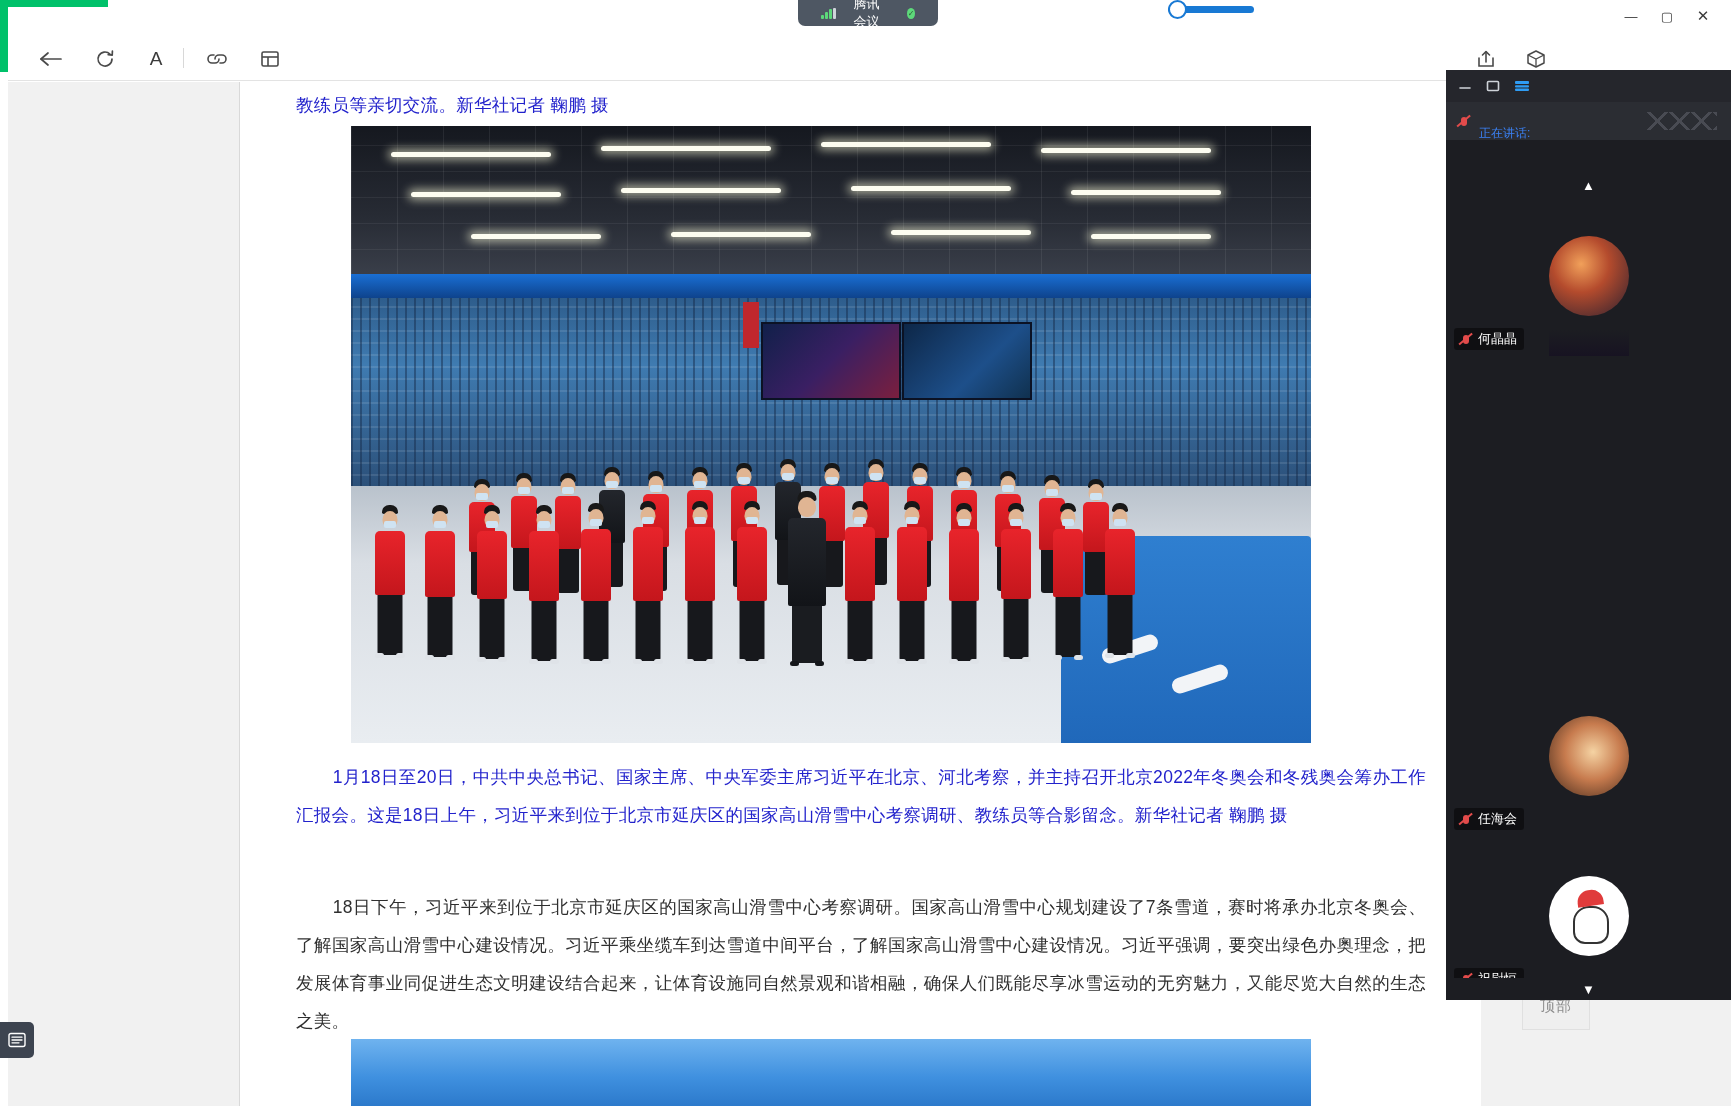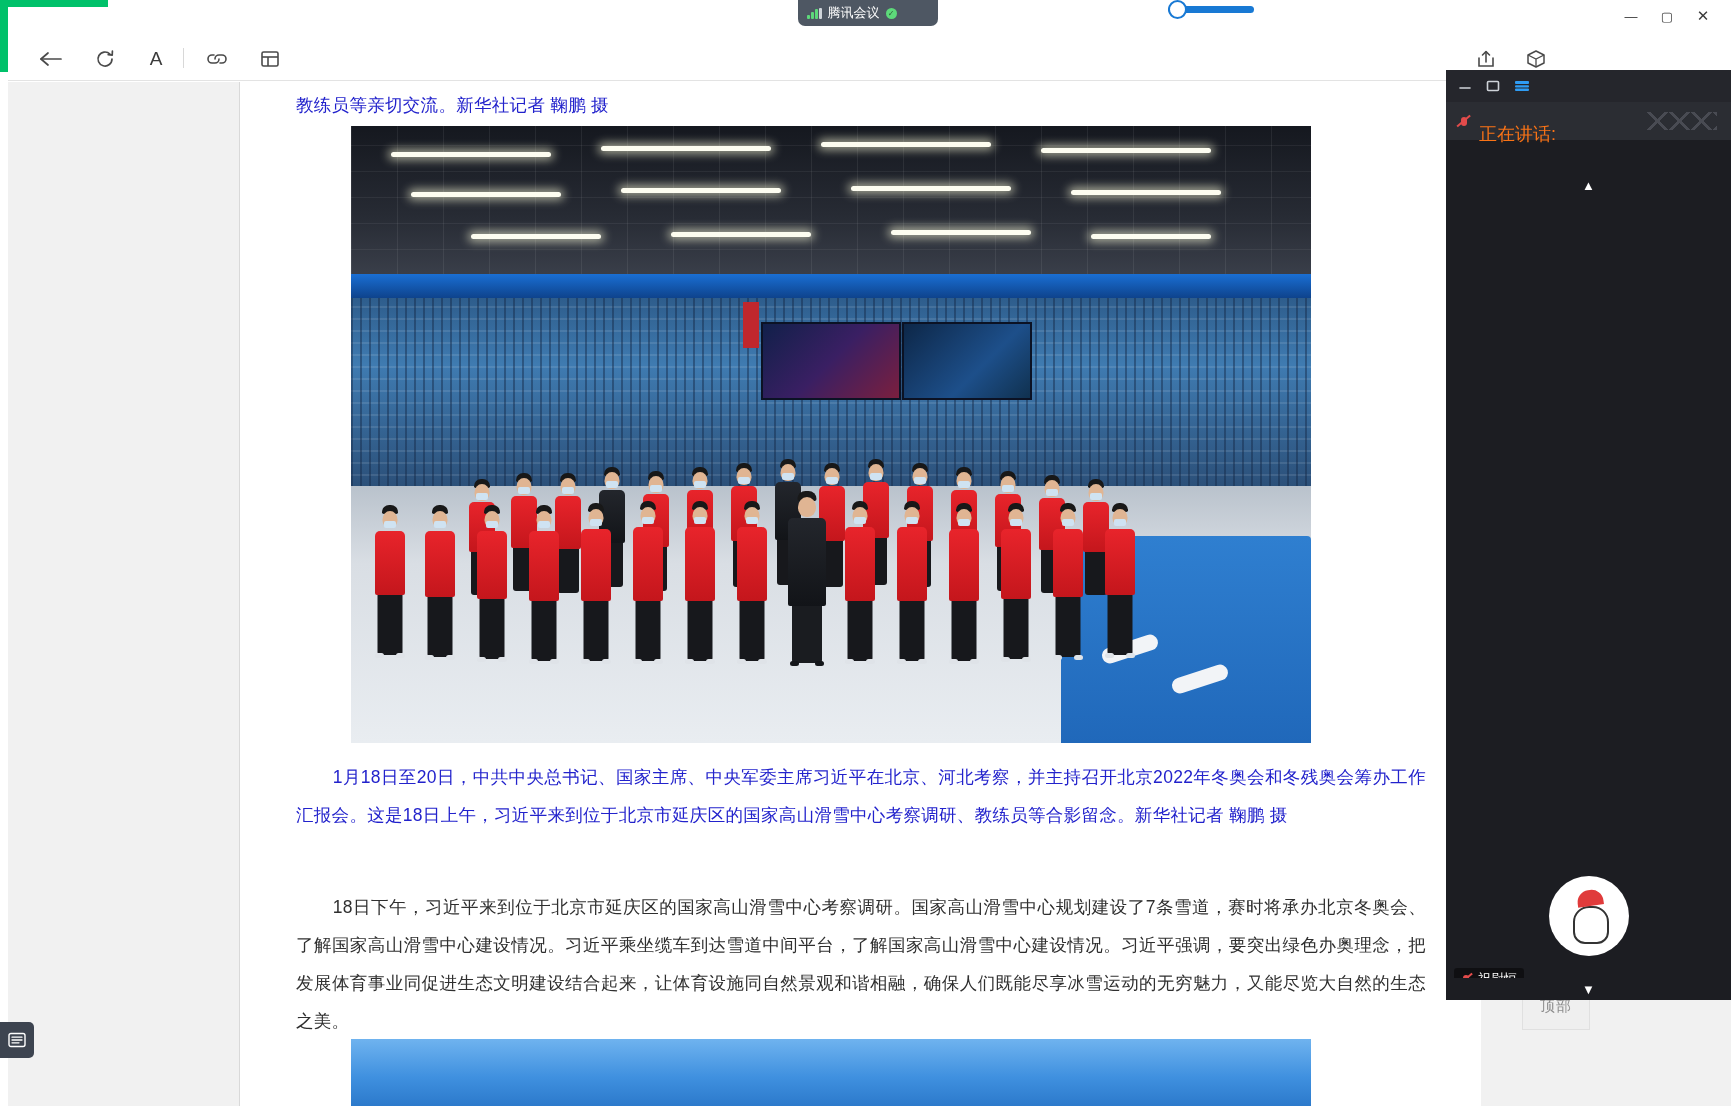--- a/index.html
+++ b/index.html
@@ -276,22 +276,22 @@
     border-bottom: 14px solid #d2d2d2;
   }
 
   
   .meet-pill {
     position: absolute;
     left: 798px; top: 0;
     width: 140px; height: 26px;
     background: #4e5763;
     border-radius: 0 0 7px 7px;
-    display: flex; align-items: center; gap: 6px;
-    padding: 0 9px;
+    display: flex; align-items: center; gap: 18px;
+    padding: 0 23px;
     color: #ffffff;
     font-size: 13px;
   }
   .sig-bars { display: inline-flex; align-items: flex-end; gap: 1.5px; height: 11px; }
   .sig-bars i { display: block; width: 2.5px; background: #5dd97a; border-radius: 1px; }
   .sig-bars i:nth-child(1) { height: 4px; }
   .sig-bars i:nth-child(2) { height: 7px; }
   .sig-bars i:nth-child(3) { height: 10px; }
   .sig-bars i:nth-child(4) { height: 11px; background: #cfd4da; }
   .pill-dot {
@@ -334,21 +334,21 @@
   }
   .mp-tb-icon { color: #cfd3d9; font-size: 12px; display:flex; align-items:center; }
   .mp-tb-icon.active { color: #2f9cf4; }
 
   .mp-speaking {
     position: absolute; left: 0; top: 32px; width: 285px; height: 38px;
     background: #2b2d33;
     display: flex; align-items: center; gap: 8px;
     padding-left: 10px;
   }
-  .mp-speaking-label { font-size: 18px; color: #f97316; margin-top: 25px; }
+  .mp-speaking-label { font-size: 12px; color: #3b82f6; margin-top: 25px; }
   .mp-speaking-wave {
     position: absolute; right: 14px; top: 10px;
     width: 70px; height: 18px;
     background:
       linear-gradient(135deg, transparent 45%, #4b4d55 45%, #4b4d55 55%, transparent 55%),
       linear-gradient(45deg, transparent 45%, #4b4d55 45%, #4b4d55 55%, transparent 55%);
     background-size: 22px 18px;
     opacity: .95;
   }
   .mic-icon {
@@ -847,23 +847,43 @@
           <span class="slash"></span>
       </span>
       <span class="mp-speaking-label">正在讲话:</span>
       <span class="mp-speaking-wave"></span>
     </div>
 
     <div class="mp-scroll-up">
       <span>▲</span>
     </div>
 
-
-
-
+    <div class="tile" style="top:126px;">
+      <div class="avatar av-photo1"></div>
+      <div class="tile-name">
+        <span class="mic-icon">
+            <span class="body"></span>
+            <span class="slash"></span>
+          </span>
+        <span>何晶晶</span>
+      </div>
+    </div>
+
+
+
+    <div class="tile" style="top:606px;">
+      <div class="avatar av-photo4"></div>
+      <div class="tile-name">
+        <span class="mic-icon">
+            <span class="body"></span>
+            <span class="slash"></span>
+          </span>
+        <span>任海会</span>
+      </div>
+    </div>
 
     <div class="tile" style="top:766px;">
       <div class="avatar av-photo5"></div>
       <div class="tile-name">
         <span class="mic-icon">
             <span class="body"></span>
             <span class="slash"></span>
           </span>
         <span>祝尉恒</span>
       </div>

